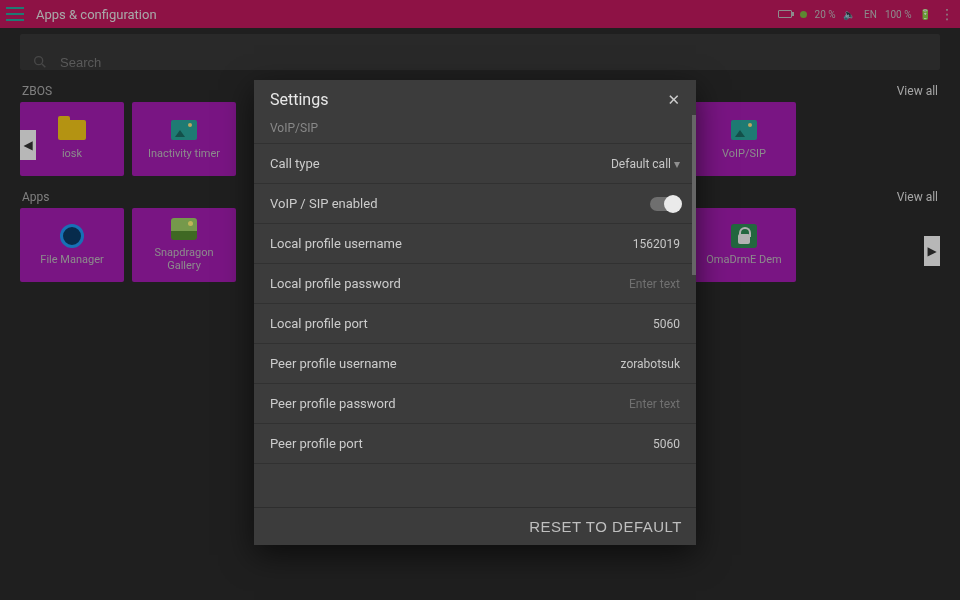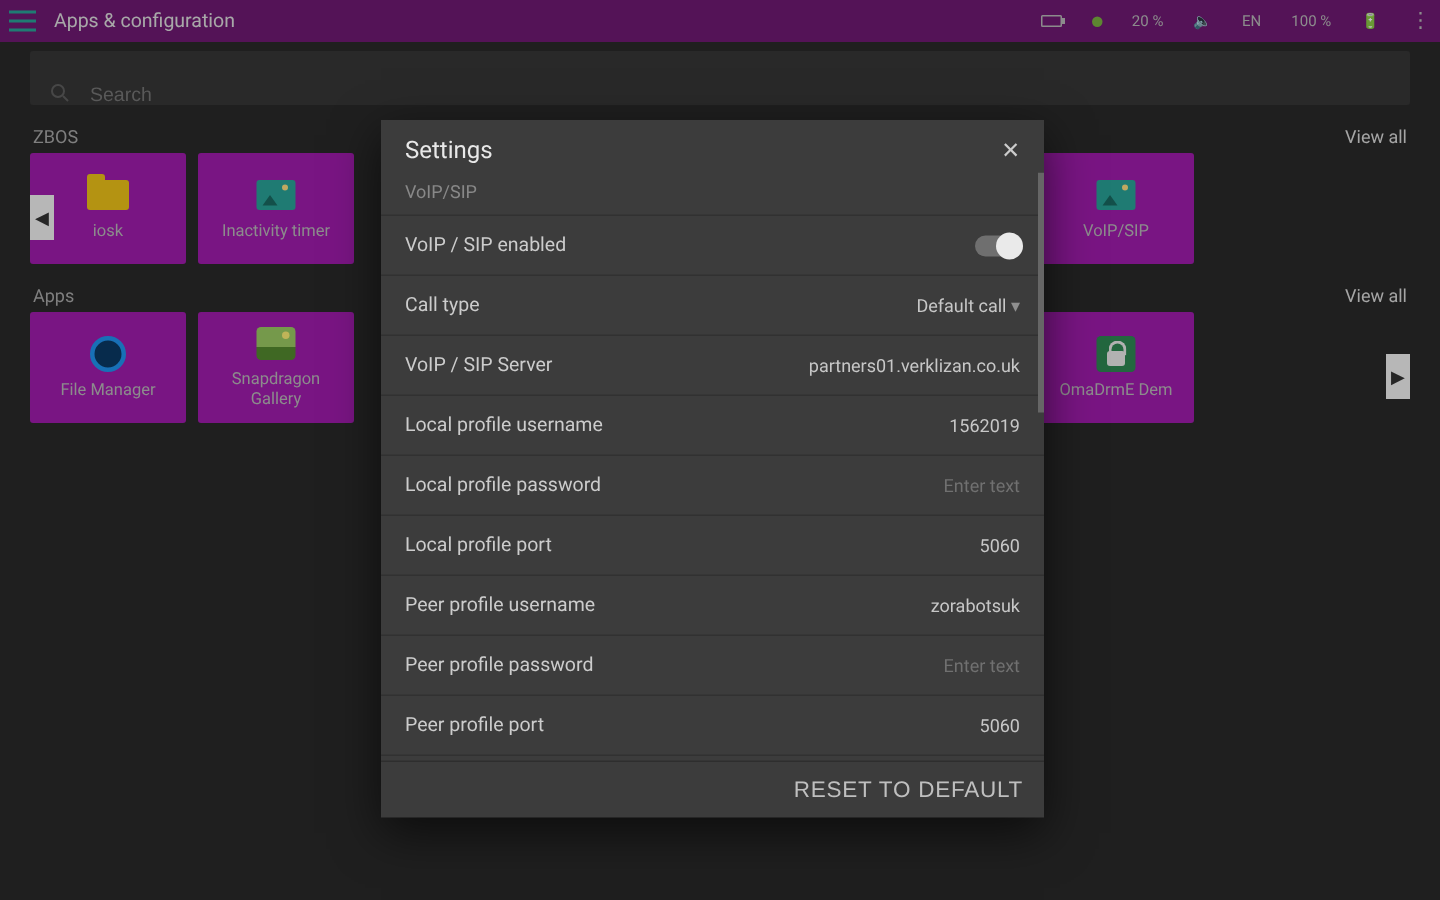--- a/index.html
+++ b/index.html
@@ -1,25 +1,25 @@
 <!DOCTYPE html>
 <html><head>
 <meta charset="utf-8">
 <style>
   * { box-sizing: border-box; margin: 0; padding: 0; }
   html, body { width: 960px; height: 600px; overflow: hidden; font-family: Roboto, Arial, sans-serif; background: #2a2a2a; color: #aaa; }
   body { position: relative; }
 
   
-  .appbar { height: 28px; background: #701a75; display: flex; align-items: center; padding: 0 6px; font-size: 12px; color: #ccc; }
+  .appbar { height: 28px; background: #be185d; display: flex; align-items: center; padding: 0 6px; font-size: 12px; color: #ccc; }
   .hamburger { width: 18px; height: 14px; display: flex; flex-direction: column; justify-content: space-between; margin-right: 12px; cursor: pointer; }
   .hamburger span { height: 2px; background: #2aa59a; display: block; }
   .appbar-title { flex: 0 0 auto; font-size: 13px; color: #e0e0e0; }
   .appbar-spacer { flex: 1; }
-  .status { display: flex; align-items: center; gap: 20px; font-size: 10px; color: #bbb; text-align: center; }
+  .status { display: flex; align-items: center; gap: 8px; font-size: 10px; color: #bbb; text-align: center; }
   .status .dot { width: 7px; height: 7px; border-radius: 50%; background: #7cb342; }
   .status .bat-outline { width: 14px; height: 8px; border: 1px solid #bbb; border-radius: 1px; position: relative; }
   .status .bat-outline::after { content: ''; position: absolute; right: -3px; top: 1px; width: 2px; height: 4px; background: #bbb; }
   .status .kebab { font-size: 14px; line-height: 1; color: #bbb; cursor: pointer; }
 
   
   .searchwrap { padding: 6px 20px 0 20px; }
   .searchbar { background: #373737; height: 36px; border-radius: 2px; display: flex; align-items: flex-end; padding: 0 12px; gap: 12px; }
   .searchbar svg { width: 16px; height: 16px; opacity: .5; }
   .searchbar input { flex: 1; background: transparent; border: none; outline: none; color: #ccc; font-size: 13px; }
@@ -184,32 +184,28 @@
 <div class="backdrop"></div>
 <div class="dialog">
   <div class="dlg-head">
     <div class="dlg-title">Settings</div>
     <button class="dlg-close">✕</button>
   </div>
   <div class="dlg-body">
     <div class="section-label">VoIP/SIP</div>
     <div id="rows">
         <div class="setting-row">
+          <span>Call type</span>
+          <span class="val">Default call <span style="opacity: 0.6;">▾</span></span>
+        </div>
+        <div class="setting-row">
           <span>VoIP / SIP enabled</span>
           <div class="toggle on"></div>
         </div>
         <div class="setting-row">
-          <span>Call type</span>
-          <span class="val">Default call <span style="opacity: 0.6;">▾</span></span>
-        </div>
-        <div class="setting-row">
-          <span>VoIP / SIP Server</span>
-          <span class="val">partners01.verklizan.co.uk</span>
-        </div>
-        <div class="setting-row">
           <span>Local profile username</span>
           <span class="val">1562019</span>
         </div>
         <div class="setting-row">
           <span>Local profile password</span>
           <span class="val placeholder">Enter text</span>
         </div>
         <div class="setting-row">
           <span>Local profile port</span>
           <span class="val">5060</span>

